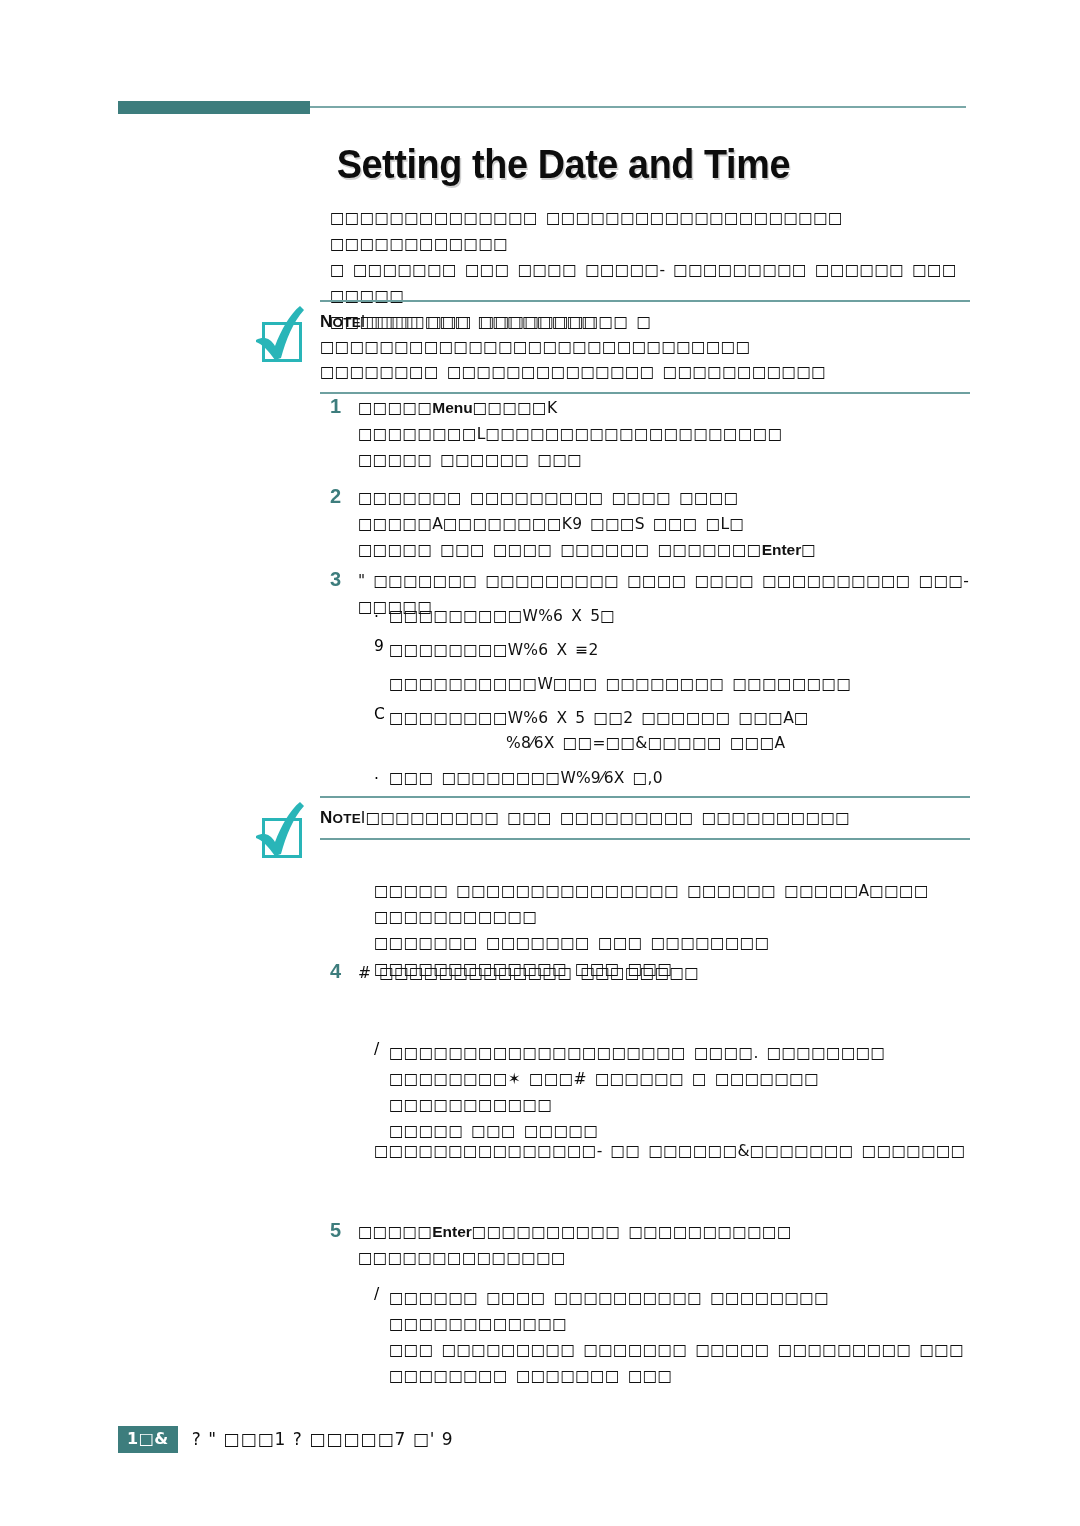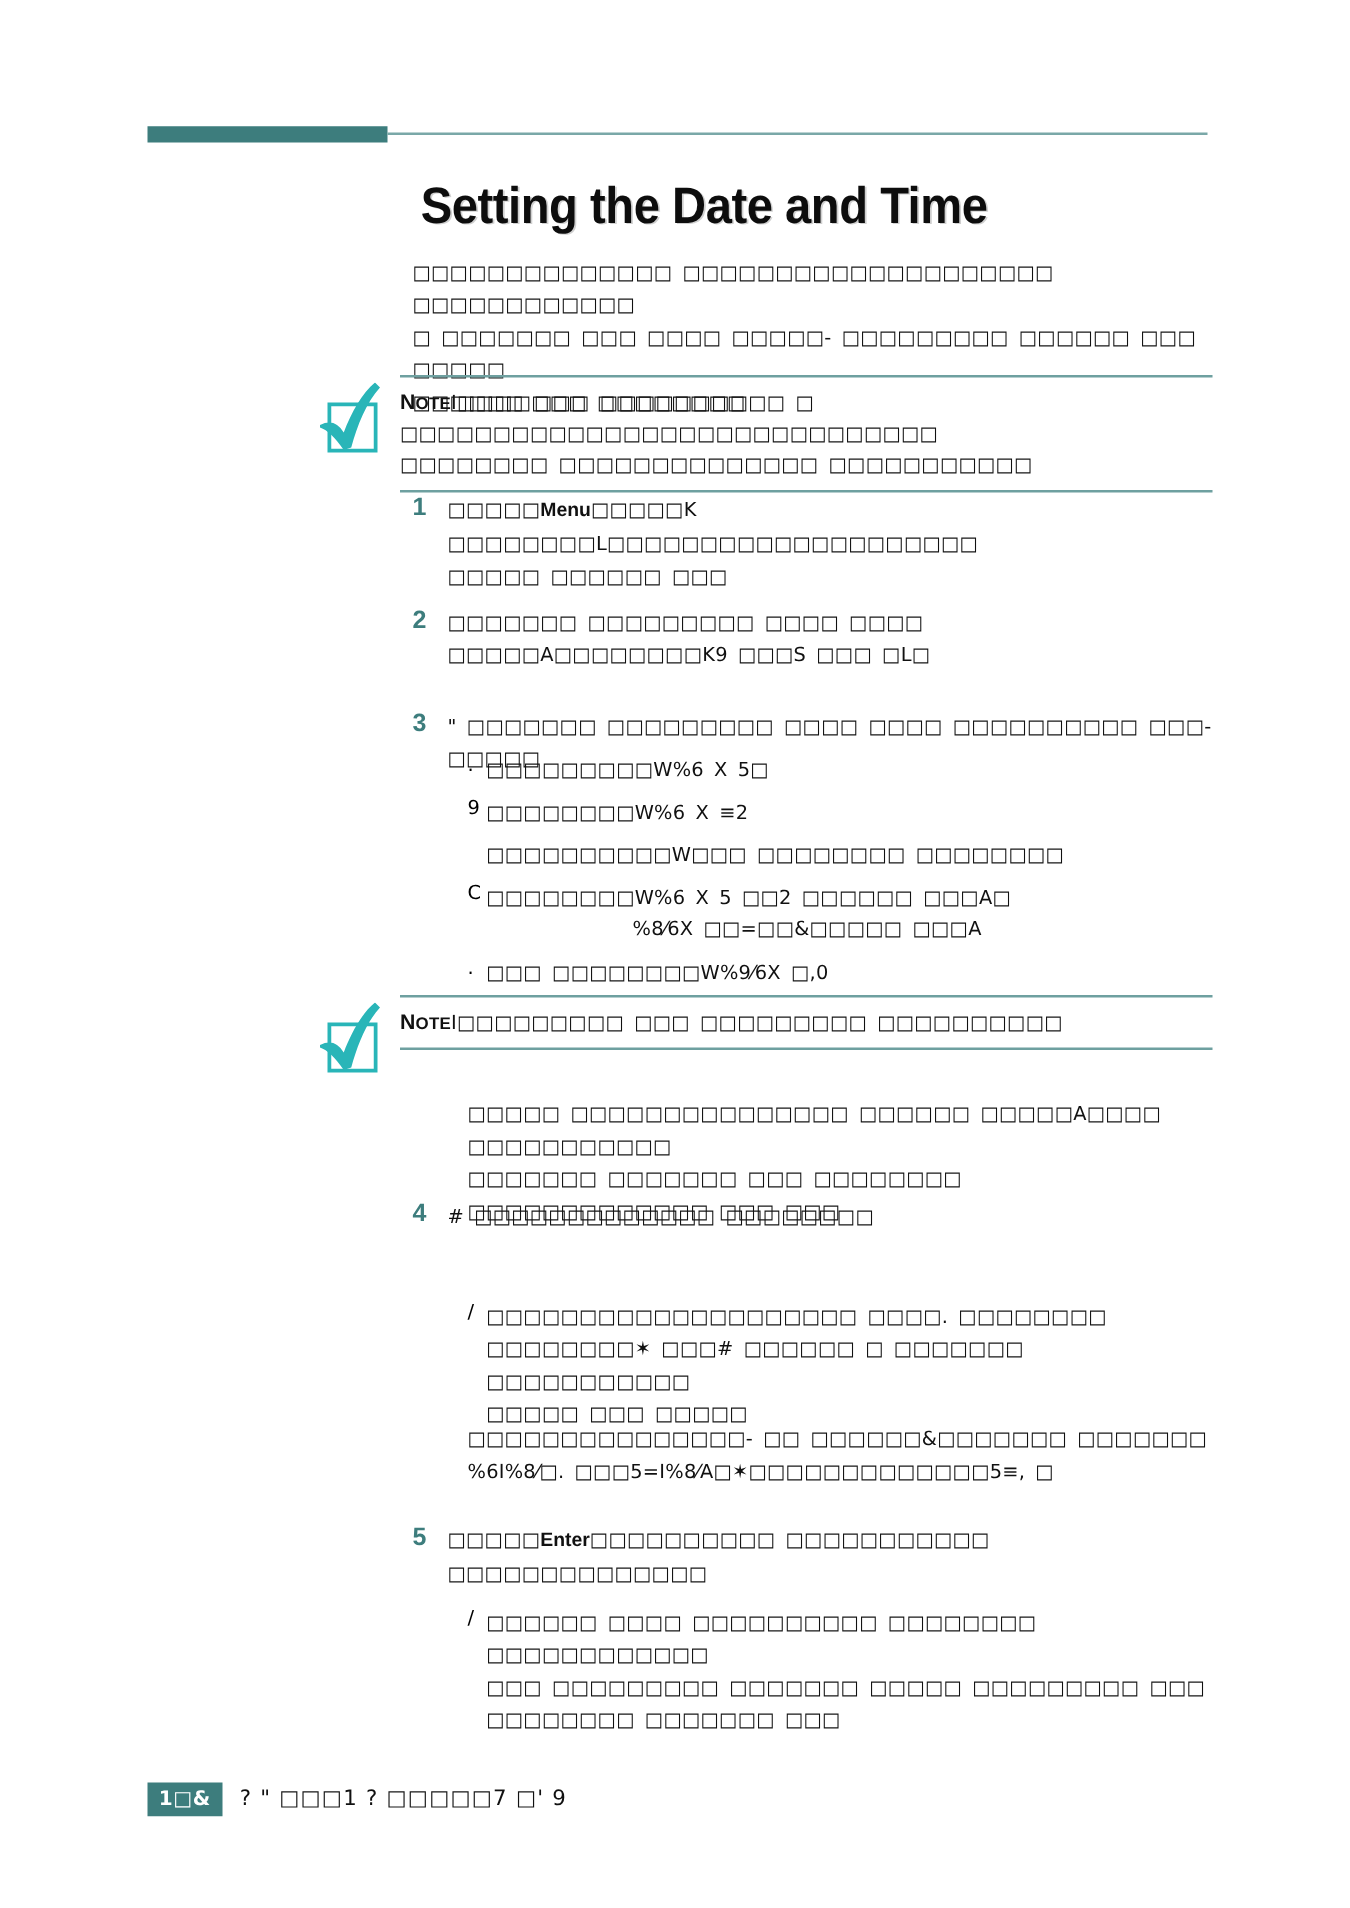--- a/index.html
+++ b/index.html
@@ -230,20 +230,23 @@
       <span>□□□□□</span><span class="b">Menu</span><span>□□□□□K</span> <span>□□□□□□□□L□□□□□□□□□□□□□□□□□□□□</span>
     </div>
     <div class="tofu">□□□□□ □□□□□□ □□□</div>
   </div>
 </div>
 
 <div class="step" style="top:485px;">
   <div class="step-num">2</div>
   <div class="step-text">
     <div class="tofu">□□□□□□□ □□□□□□□□□ □□□□ □□□□ □□□□□A□□□□□□□□K9 □□□S □□□ □L□</div>
+    <div class="tofu">
+      <span>□□□□□ □□□ □□□□ □□□□□□ □□□□□□□</span><span class="b">Enter</span><span>□</span>
+    </div>
   </div>
 </div>
 
 <div class="step" style="top:568px;">
   <div class="step-num">3</div>
   <div class="step-text">
     <div class="tofu">" □□□□□□□ □□□□□□□□□ □□□□ □□□□ □□□□□□□□□□ □□□-□□□□□</div>
   </div>
 </div>
 
@@ -301,21 +304,20 @@
   <span class="subpara-marker">/</span>
   <div class="subpara-text">
     <div class="tofu">□□□□□□□□□□□□□□□□□□□□  □□□□. □□□□□□□□</div>
     <div class="tofu">□□□□□□□□✶ □□□# □□□□□□ □ □□□□□□□ □□□□□□□□□□□</div>
     <div class="tofu">□□□□□ □□□ □□□□□</div>
   </div>
 </div>
 
 <div class="plainpara" style="top:1138px;">
   <div class="tofu">□□□□□□□□□□□□□□□- □□ □□□□□□&amp;□□□□□□□ □□□□□□□</div>
-  <div class="tofu">%6I%8⁄□. □□□5=I%8⁄A□✶□□□□□□□□□□□□□5≡, □</div>
 </div>
 
 <div class="step" style="top:1219px;">
   <div class="step-num">5</div>
   <div class="step-text">
     <div class="tofu">
       <span>□□□□□</span><span class="b">Enter</span><span>□□□□□□□□□□ □□□□□□□□□□□ □□□□□□□□□□□□□□</span>
     </div>
   </div>
 </div>

